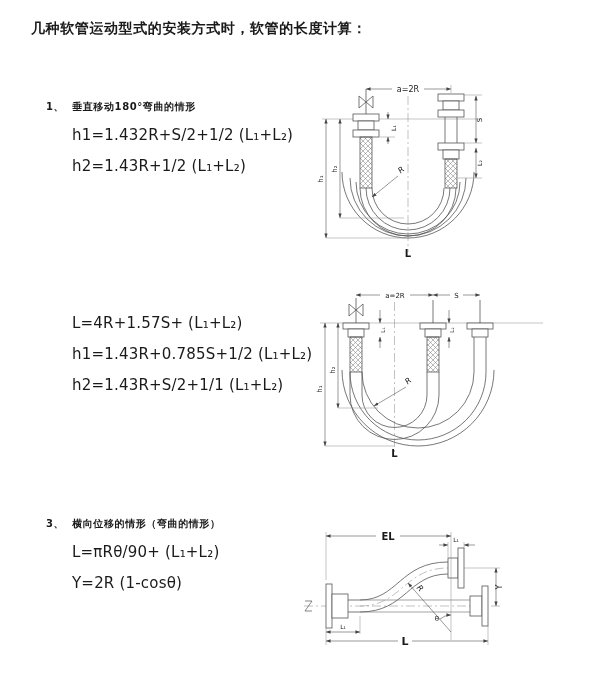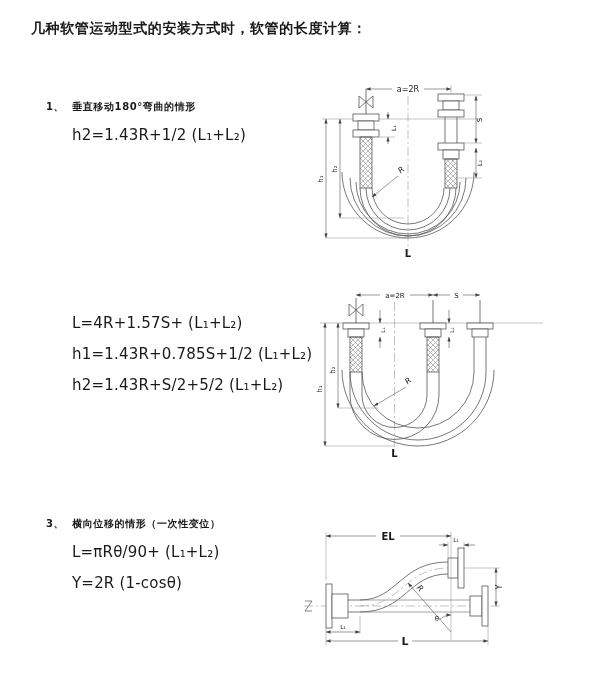--- a/index.html
+++ b/index.html
@@ -41,20 +41,21 @@
     </defs>
   </svg>
 
   <div class="doc-title">几种软管运动型式的安装方式时，软管的长度计算：</div>
 
   <div class="section" style="top:100px">
     <div class="sec-head">
       <span class="num">1、</span><span>垂直移动180°弯曲的情形</span>
     </div>
     <div class="formulas">
+      <div class="formula">h1=1.432R+S/2+1/2 (L₁+L₂)</div>
       <div class="formula">h2=1.43R+1/2 (L₁+L₂)</div>
     </div>
   </div>
 
   <div class="diagram" style="left:308px;top:66px">
     <svg width="290" height="195" viewBox="0 0 290 195">
       <g class="cad">
         <line class="cl" x1="100" y1="30" x2="100" y2="186"></line>
         <line class="thin" x1="14" y1="53" x2="172" y2="53"></line>
 
@@ -110,21 +111,21 @@
       <text transform="translate(15,113) rotate(-90)" font-size="7" text-anchor="middle">h₁</text>
       <text transform="translate(95,106) rotate(-40)" font-size="8" font-style="italic" text-anchor="middle">R</text>
       <text x="100" y="191" font-size="10" font-weight="600" text-anchor="middle">L</text>
     </svg>
   </div>
 
   <div class="section" style="top:302px">
     <div class="formulas">
       <div class="formula">L=4R+1.57S+ (L₁+L₂)</div>
       <div class="formula">h1=1.43R+0.785S+1/2 (L₁+L₂)</div>
-      <div class="formula">h2=1.43R+S/2+5/2 (L₁+L₂)</div>
+      <div class="formula">h2=1.43R+S/2+1/1 (L₁+L₂)</div>
     </div>
   </div>
 
   <div class="diagram" style="left:308px;top:280px">
     <svg width="290" height="180" viewBox="0 0 290 180">
       <g class="cad">
         <line class="cl" x1="86.5" y1="22" x2="86.5" y2="172"></line>
         <line class="thin" x1="12" y1="43" x2="235" y2="43"></line>
 
         <line x1="48" y1="15" x2="125" y2="15" marker-start="url(#arr)" marker-end="url(#arr)" stroke-width=".6"></line>
@@ -177,21 +178,21 @@
       <text transform="translate(146,50) rotate(-90)" font-size="5.5" text-anchor="middle">L₂</text>
       <text transform="translate(27,90) rotate(-90)" font-size="7" text-anchor="middle">h₂</text>
       <text transform="translate(14,109) rotate(-90)" font-size="7" text-anchor="middle">h₁</text>
       <text transform="translate(102,103) rotate(-40)" font-size="8" font-style="italic" text-anchor="middle">R</text>
       <text x="86.5" y="177" font-size="10" font-weight="600" text-anchor="middle">L</text>
     </svg>
   </div>
 
   <div class="section" style="top:517px">
     <div class="sec-head">
-      <span class="num">3、</span><span>横向位移的情形（一次性变位）</span>
+      <span class="num">3、</span><span>横向位移的情形（弯曲的情形）</span>
     </div>
     <div class="formulas">
       <div class="formula">L=πRθ/90+ (L₁+L₂)</div>
       <div class="formula">Y=2R (1-cosθ)</div>
     </div>
   </div>
 
   <div class="diagram" style="left:298px;top:520px">
     <svg width="300" height="160" viewBox="0 0 300 160">
       <g class="cad">

